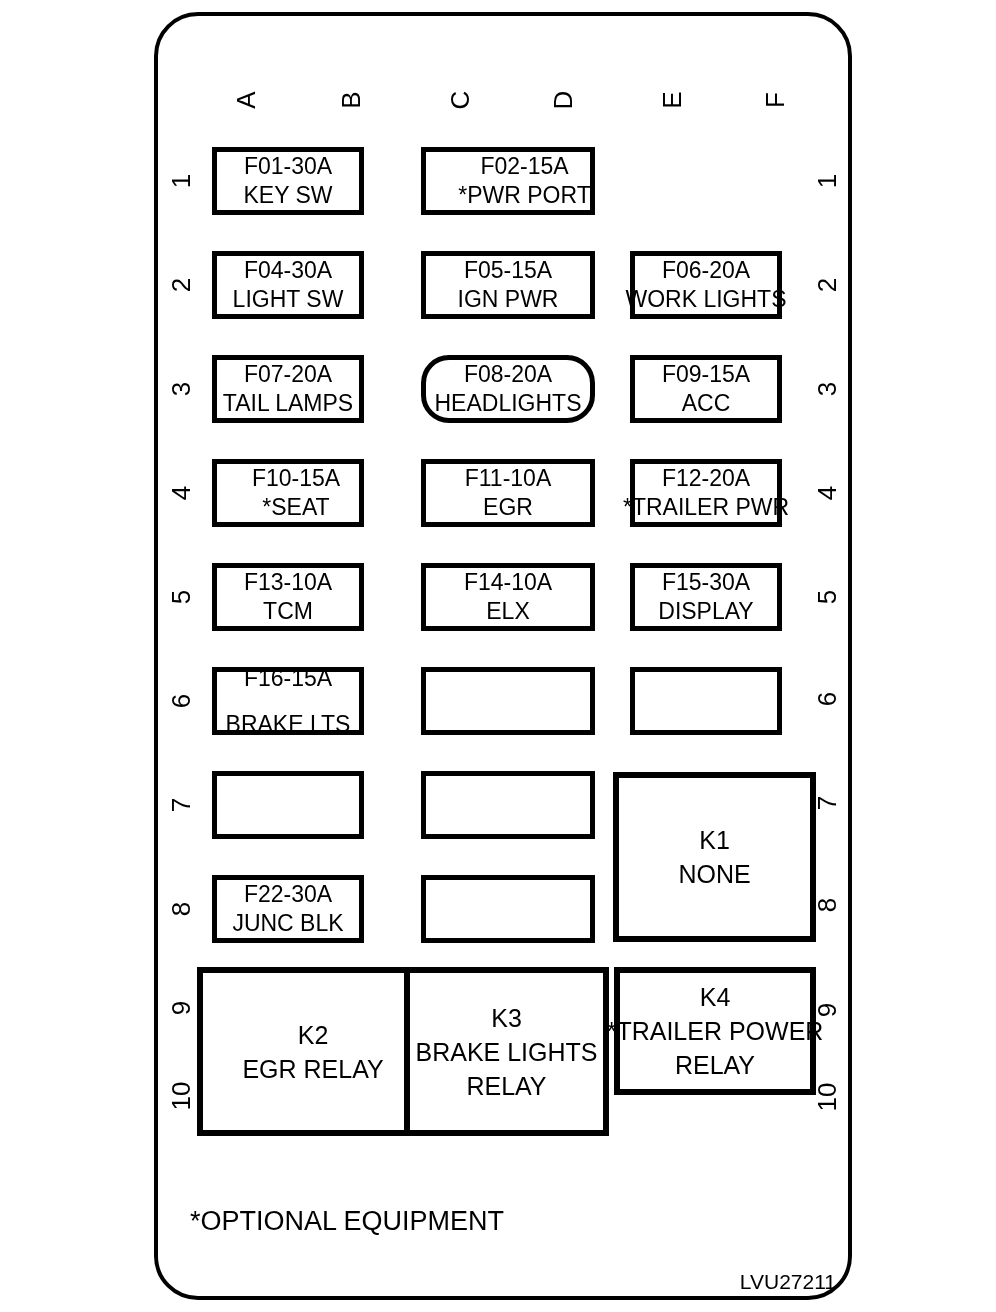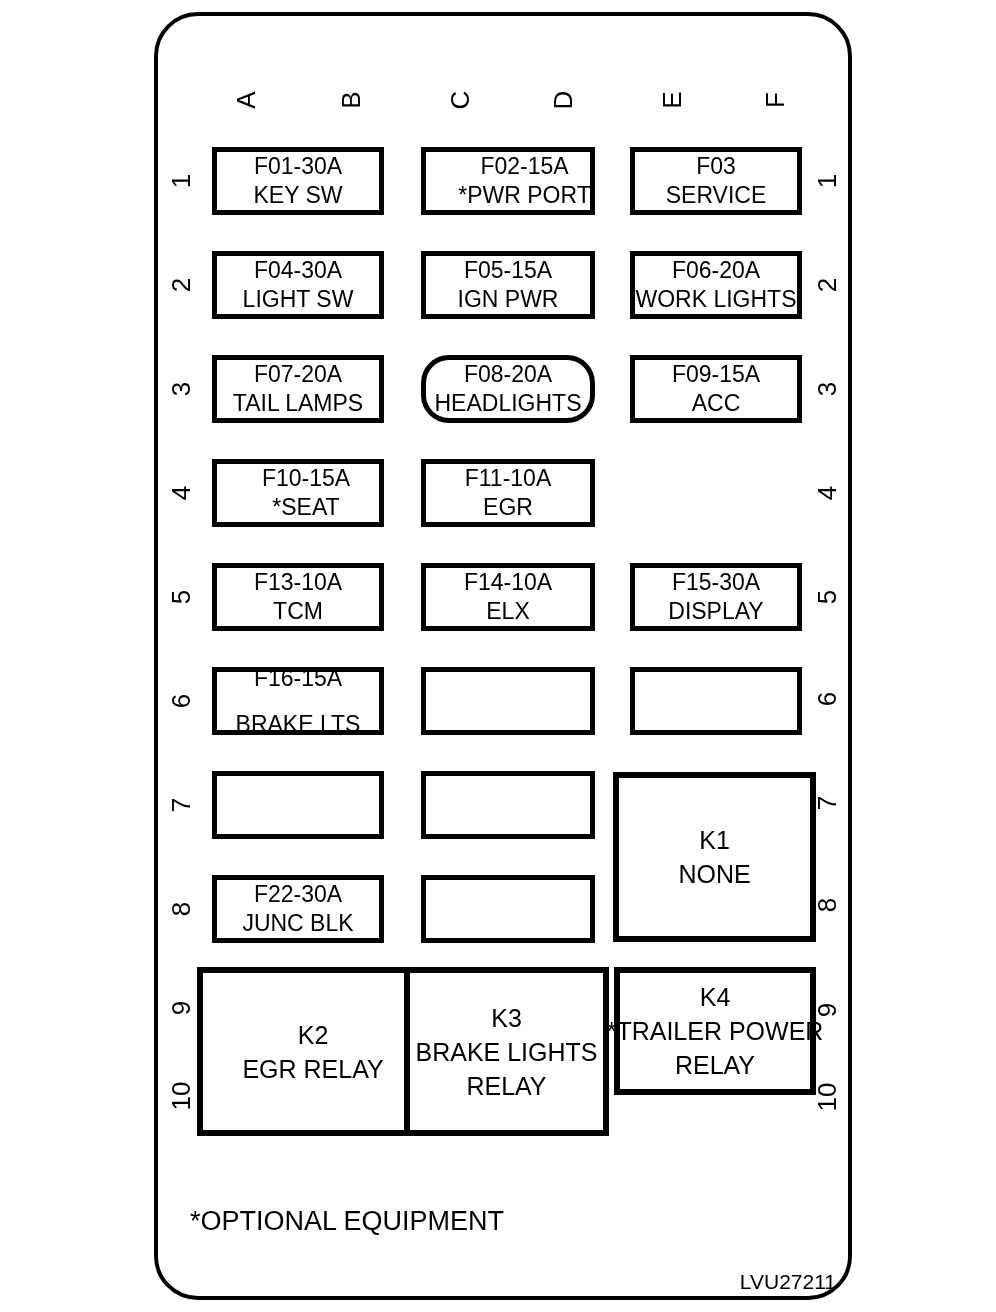--- a/index.html
+++ b/index.html
@@ -28,21 +28,21 @@
     position: absolute;
     transform: translate(-50%, -50%) rotate(-90deg);
     font-size: 26px;
     line-height: 26px;
     white-space: nowrap;
   }
   .fuse {
     position: absolute;
     box-sizing: border-box;
     border: 5px solid #000;
-    width: 172px; height: 68px;
+    width: 152px; height: 68px;
     background: #fff;
     display: flex;
     flex-direction: column;
     align-items: center;
     justify-content: center;
     font-size: 23px;
     line-height: 29px;
     text-align: center;
     white-space: nowrap;
   }
@@ -113,24 +113,20 @@
   <div class="rot" style="left:827px; top:1097px;">10</div>
 
   <div class="fuse" style="left:212px; top:147px;">
     <span>F01-30A</span>
     <span>KEY SW</span>
   </div>
   <div class="fuse" style="left:421px; top:147px; width:174px;padding-left:33px;">
     <span>F02-15A</span>
     <span>*PWR PORT</span>
   </div>
-  <div class="fuse" style="left:630px; top:147px;">
-    <span>F03</span>
-    <span>SERVICE</span>
-  </div>
 
   <div class="fuse" style="left:212px; top:251px;">
     <span>F04-30A</span>
     <span>LIGHT SW</span>
   </div>
   <div class="fuse" style="left:421px; top:251px; width:174px;">
     <span>F05-15A</span>
     <span>IGN PWR</span>
   </div>
   <div class="fuse" style="left:630px; top:251px;">
@@ -151,20 +147,24 @@
     <span>ACC</span>
   </div>
 
   <div class="fuse" style="left:212px; top:459px;padding-left:16px;">
     <span>F10-15A</span>
     <span>*SEAT</span>
   </div>
   <div class="fuse" style="left:421px; top:459px; width:174px;">
     <span>F11-10A</span>
     <span>EGR</span>
+  </div>
+  <div class="fuse" style="left:630px; top:459px;">
+    <span>F12-20A</span>
+    <span>*TRAILER PWR</span>
   </div>
 
   <div class="fuse" style="left:212px; top:563px;">
     <span>F13-10A</span>
     <span>TCM</span>
   </div>
   <div class="fuse" style="left:421px; top:563px; width:174px;">
     <span>F14-10A</span>
     <span>ELX</span>
   </div>

